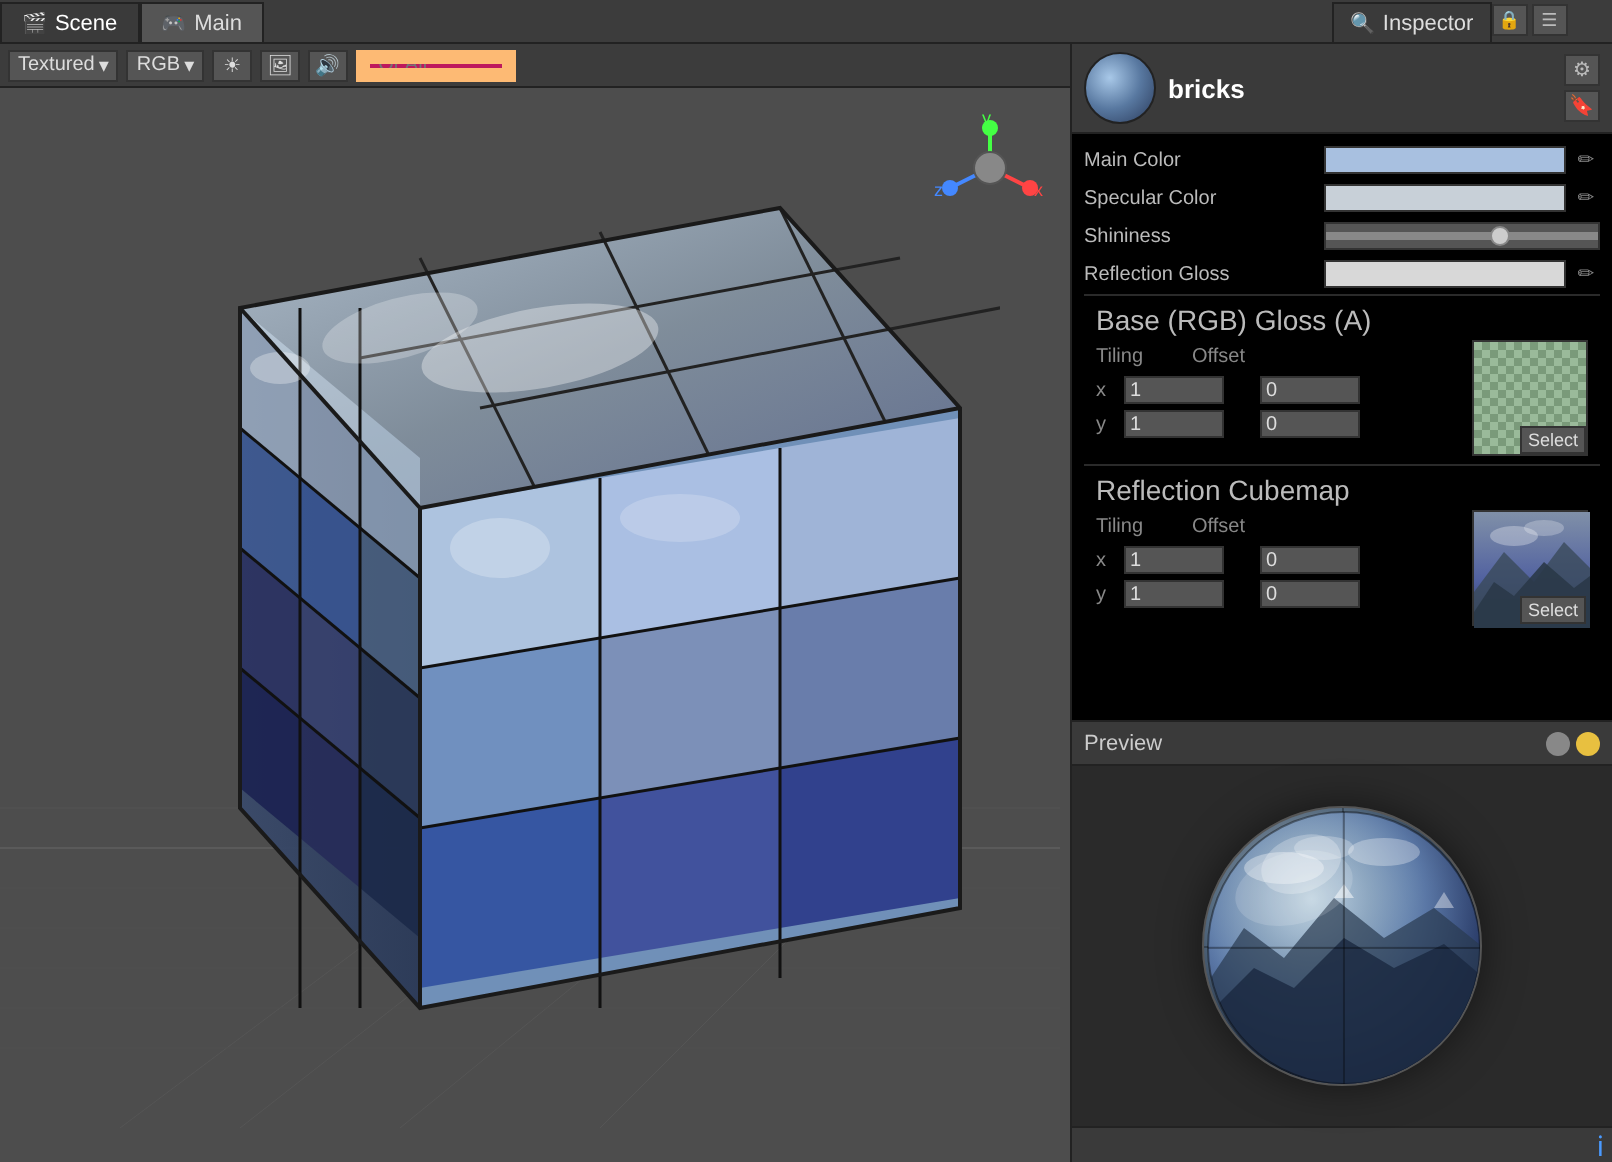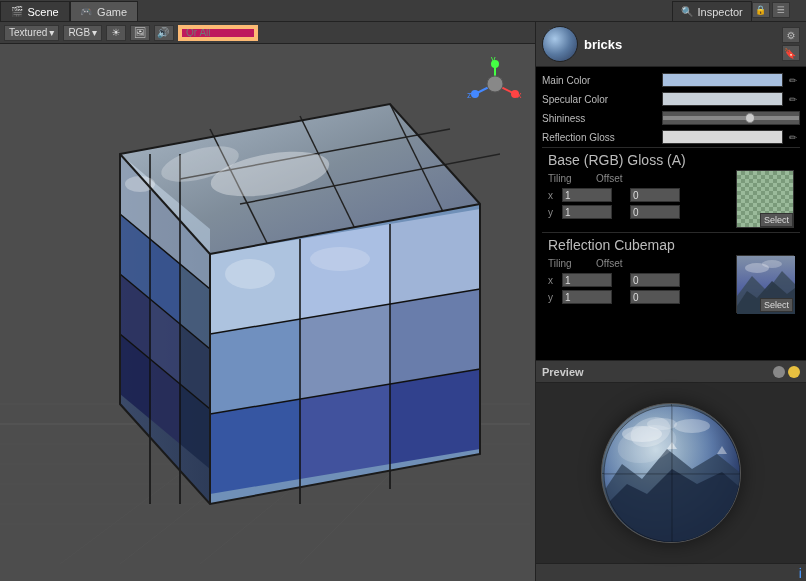--- a/index.html
+++ b/index.html
@@ -89,21 +89,21 @@
       display: flex;
       align-items: center;
       justify-content: center;
       cursor: pointer;
       color: #ddd;
       font-size: 10px;
     }
 
     .toolbar-search {
       background: #be185d;
-      border: 4px solid #fdba74;
+      border: 7px solid #fdba74;
       height: 16px;
       padding: 0 4px;
       font-size: 10px;
       color: #ddd;
       width: 80px;
     }
 
     .scene-view {
       flex: 1;
       position: relative;
@@ -415,21 +415,21 @@
       align-items: center;
       height: 22px;
       padding: 0 6px;
       background: #3a3a3a;
       border-bottom: 1px solid #222;
     }
 
     .preview-title {
       font-size: 11px;
       color: #ccc;
-      font-weight: bold;
+      font-weight: normal;
       flex: 1;
     }
 
     .preview-controls {
       display: flex;
       gap: 3px;
     }
 
     .preview-btn {
       width: 12px;
@@ -523,21 +523,21 @@
 </head>
 <body>
 
 <div class="tab-bar">
   <div class="tab active">
     <span style="font-size:10px;">🎬</span>
     <span>Scene</span>
   </div>
   <div class="tab">
     <span style="font-size:10px;">🎮</span>
-    <span>Game</span>
+    <span>Main</span>
   </div>
 
   <div style="margin-left: 534px; display: flex; align-items: flex-end; height: 100%;">
     <div class="inspector-tab active">
       <span style="font-size:10px;">🔍</span>
       <span>Inspector</span>
     </div>
     <div class="inspector-icons">
       <div class="icon-btn">🔒</div>
       <div class="icon-btn">☰</div>

